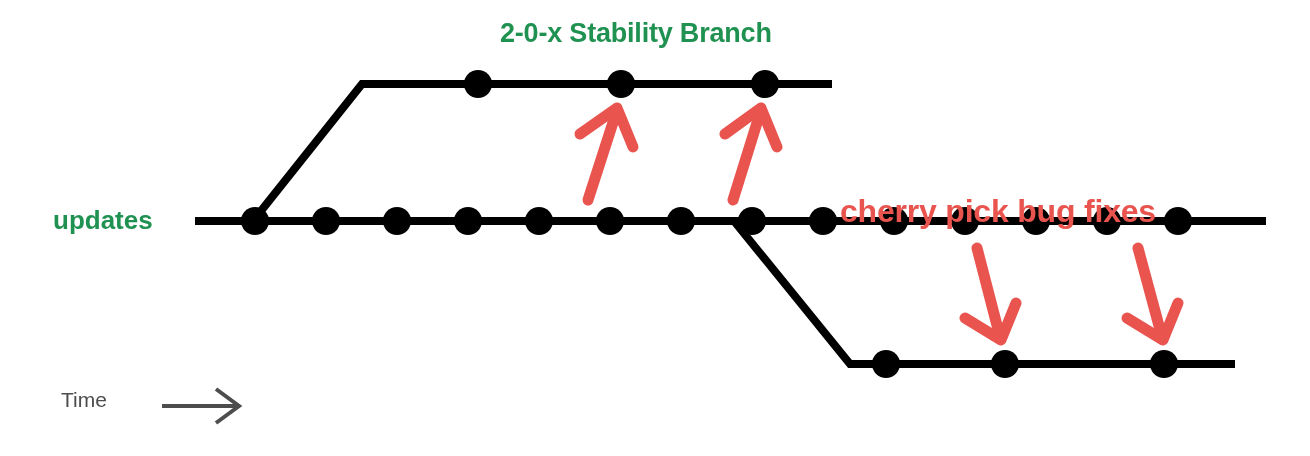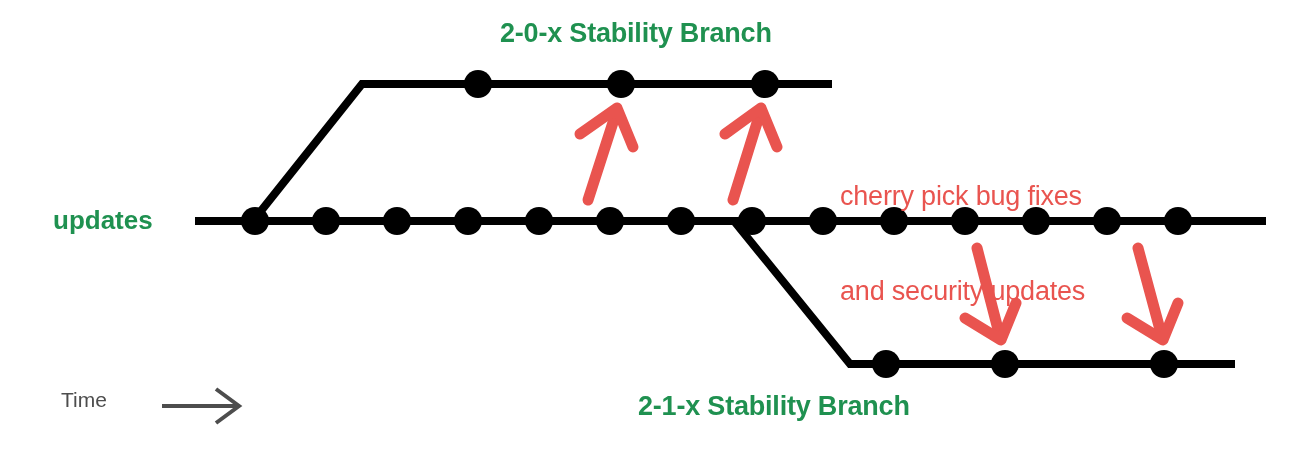--- a/index.html
+++ b/index.html
@@ -61,22 +61,22 @@
   .label-branch {
     font-weight: bold;
     font-size: 27px;
     letter-spacing: -0.2px;
   }
   .label-master {
     font-weight: bold;
     font-size: 26px;
   }
   .label-annotation {
-    font-weight: normal;
-    font-size: 27px;
+    font-weight: bold;
+    font-size: 32px;
     letter-spacing: -0.2px;
   }
   .label-time {
     font-weight: normal;
     font-size: 21px;
   }
   #label-top-branch  { left: 472px; top: 18px;  }
   #label-master      { left: 25px;  top: 205px; }
   #label-annotation  { left: 812px; top: 117px; }
   #label-bottom-branch { left: 610px; top: 391px; }
@@ -147,20 +147,18 @@
       <path class="time-axis-head" d="M188 389 L211 406 L188 423"></path>
     </g>
   </svg>
 
   <div class="label label-branch" id="label-top-branch" style="color:#1f9150">2-0-x Stability Branch</div>
 
   <div class="label label-master" id="label-master" style="color:#1f9150">updates</div>
 
   <div class="label label-annotation" id="label-annotation" style="color:#e9544f">
     <div>cherry pick bug fixes</div>
-    <div>and security updates</div>
   </div>
 
-  <div class="label label-branch" id="label-bottom-branch" style="color:#1f9150">2-1-x Stability Branch</div>
 
   <div class="label label-time" id="label-time" style="color:#4d4d4d">Time</div>
 
 </div>
 
 </body></html>

